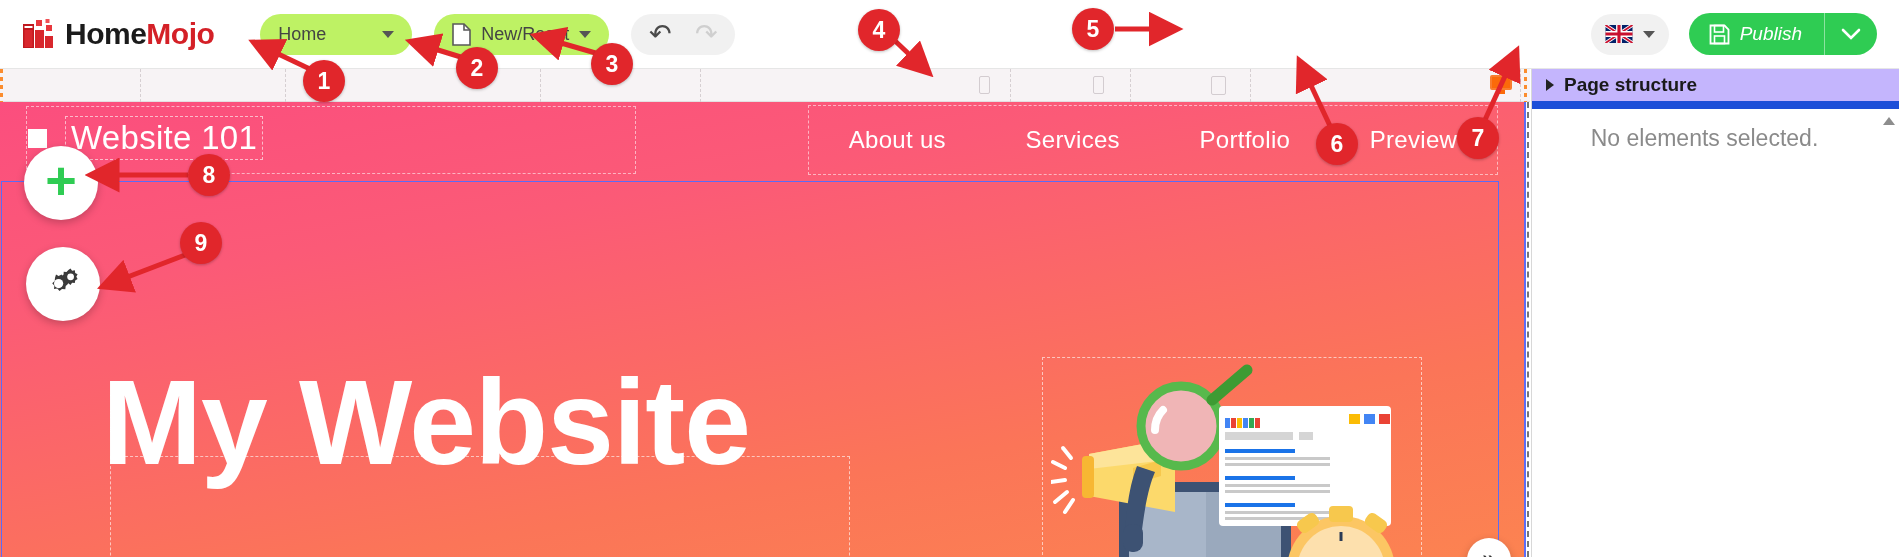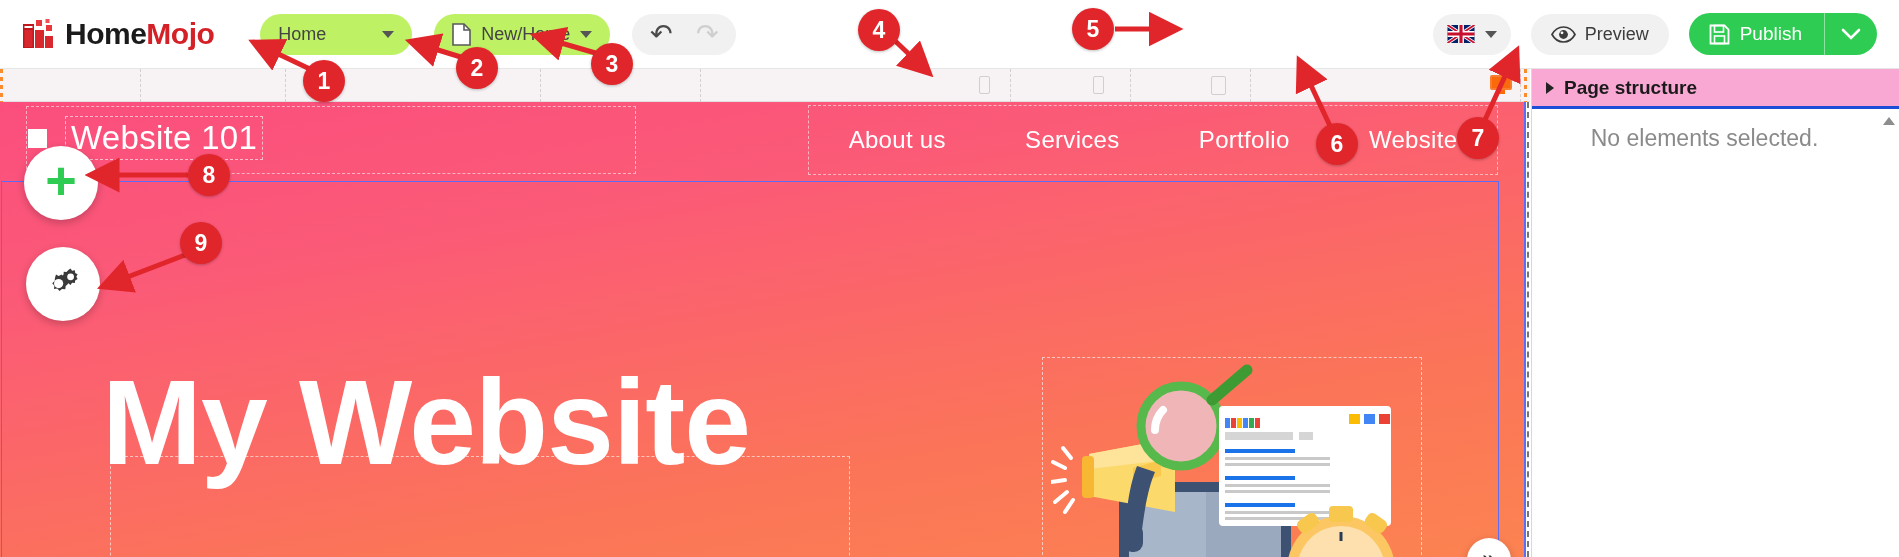--- a/index.html
+++ b/index.html
@@ -59,21 +59,21 @@
   .uk-flag { width: 28px; height: 18px; display: block; }
 
   .preview-btn {
     height: 41px; border-radius: 21px; background: #f1f1f1;
     display: flex; align-items: center; padding: 0 20px; margin-left: 20px;
     font-size: 18px; color: #3c3c3c; cursor: pointer; gap: 9px;
   }
   .publish-btn {
     height: 42px; border-radius: 21px; background: #2fcc53;
     display: flex; align-items: center; margin-left: 20px; margin-right: 22px;
-    color: #fff; font-size: 19px; cursor: pointer; overflow: hidden;
+    color: #fff; font-size: 19px; cursor: pointer; overflow: hidden; font-style: italic;
   }
   .publish-main { display: flex; align-items: center; gap: 10px; padding: 0 22px 0 20px; height: 100%; }
   .publish-split { width: 1px; height: 42px; background: rgba(255,255,255,.45); }
   .publish-caret { padding: 0 16px; display:flex; align-items:center; height:100%; }
 
   
   .ruler {
     position: absolute; left: 0; top: 69px; width: 1530px; height: 33px;
     background: #f7f3f5; border-bottom: 1px solid #e3dfe1;
   }
@@ -144,22 +144,22 @@
   }
   .chev-glyph { font-size: 24px; color: #333; line-height: 1; margin-top: -2px; }
 
   .canvas-right-edge { position: absolute; left: 1524px; top: 102px; width: 2px; height: 455px; background: #5b6cf5; }
   .canvas-dash-edge { position: absolute; left: 1527px; top: 102px; width: 0; height: 455px; border-left: 2px dashed #777; }
 
   
   .rpanel { position: absolute; left: 1531px; top: 69px; width: 368px; height: 488px; background: #fff;
     border-left: 1px solid #d8d8d8; }
   .rpanel-head {
-    height: 40px; background: #f9a8d4; display: flex; align-items: center;
-    padding: 0 14px; border-bottom: 3px solid #1d4ed8;
+    height: 40px; background: #c4b5fd; display: flex; align-items: center;
+    padding: 0 14px; border-bottom: 8px solid #1d4ed8;
   }
   .tri-right { width: 0; height: 0; border-top: 6px solid transparent; border-bottom: 6px solid transparent;
     border-left: 8px solid #222; margin-right: 10px; }
   .rpanel-title { font-size: 19px; font-weight: bold; color: #1a1a1a; }
   .rpanel-body { position: relative; height: 445px; }
   .rpanel-empty { position: absolute; left: 0; right: 22px; top: 16px; text-align: center;
     font-size: 23px; color: #8a8a8a; }
   .rpanel-scroll { position: absolute; right: 2px; top: 4px; width: 17px; bottom: 0; background: #fff; }
   .sb-up { width: 0; height: 0; margin: 4px auto 0; border-left: 6px solid transparent;
     border-right: 6px solid transparent; border-bottom: 8px solid #8d8d8d; }
@@ -203,21 +203,21 @@
       <span class="caret"></span>
     </div>
 
     <div class="tb-btn tb-gap">
       <span style="display:flex;margin-right:10px;">
         <svg width="19" height="23" viewBox="0 0 19 23">
           <path d="M1 1h11l6 6v15H1z" fill="#fff" stroke="#5a5a5a" stroke-width="1.6"></path>
           <path d="M12 1v6h6" fill="none" stroke="#5a5a5a" stroke-width="1.6"></path>
         </svg>
       </span>
-      <span>New/Home</span>
+      <span>New/Reset</span>
       <span class="caret" style="margin-left:10px;"></span>
     </div>
 
     <div class="icon-group">
       <div class="icon-btn">
         <span class="undo-glyph">↶</span>
       </div>
       <div class="icon-btn">
         <span class="redo-glyph">↷</span>
       </div>
@@ -231,30 +231,20 @@
           <rect width="60" height="40" fill="#012169"></rect>
           <path d="M0,0 L60,40 M60,0 L0,40" stroke="#fff" stroke-width="8"></path>
           <path d="M0,0 L60,40 M60,0 L0,40" stroke="#C8102E" stroke-width="4"></path>
           <path d="M30,0 V40 M0,20 H60" stroke="#fff" stroke-width="13"></path>
           <path d="M30,0 V40 M0,20 H60" stroke="#C8102E" stroke-width="7"></path>
         </svg>
       </span>
       <span class="caret" style="margin-left:10px;"></span>
     </div>
 
-    <div class="preview-btn">
-      <span style="display:flex;">
-        <svg width="25" height="17" viewBox="0 0 25 17">
-          <path d="M1 8.5C4 3 8.4 1 12.5 1S21 3 24 8.5C21 14 17 16 12.5 16S4 14 1 8.5z" fill="none" stroke="#3c3c3c" stroke-width="1.7"></path>
-          <circle cx="12.5" cy="8.5" r="4.4" fill="#3c3c3c"></circle>
-          <circle cx="11" cy="6.8" r="1.4" fill="#fff"></circle>
-        </svg>
-      </span>
-      <span>Preview</span>
-    </div>
 
     <div class="publish-btn">
       <div class="publish-main">
         <span style="display:flex;">
           <svg width="21" height="21" viewBox="0 0 21 21">
             <path d="M1.5 1.5h14l4 4v14h-18z" fill="none" stroke="#fff" stroke-width="1.8"></path>
             <rect x="5.5" y="1.5" width="9" height="6.5" fill="none" stroke="#fff" stroke-width="1.6"></rect>
             <rect x="5.5" y="12" width="10" height="7.5" fill="none" stroke="#fff" stroke-width="1.6"></rect>
           </svg>
         </span>
@@ -305,21 +295,21 @@
     <div class="site-header">
       <div class="sh-outline"></div>
       <div class="brand-box">
         <span class="brand-sq"></span>
         <span class="brand-name brand-name-box">Website 101</span>
       </div>
       <div class="site-nav">
         <span class="nav-item">About us</span>
         <span class="nav-item">Services</span>
         <span class="nav-item">Portfolio</span>
-        <span class="nav-item">Website</span>
+        <span class="nav-item">Preview</span>
       </div>
     </div>
 
     <div class="hero-block">
       <div class="hero-title-box"></div>
       <div class="hero-title">My Website</div>
 
       <div class="hero-img-box">
         <span style="position:absolute;left:8px;top:6px;display:block;">
           <svg width="364" height="266" viewBox="0 0 364 266">

